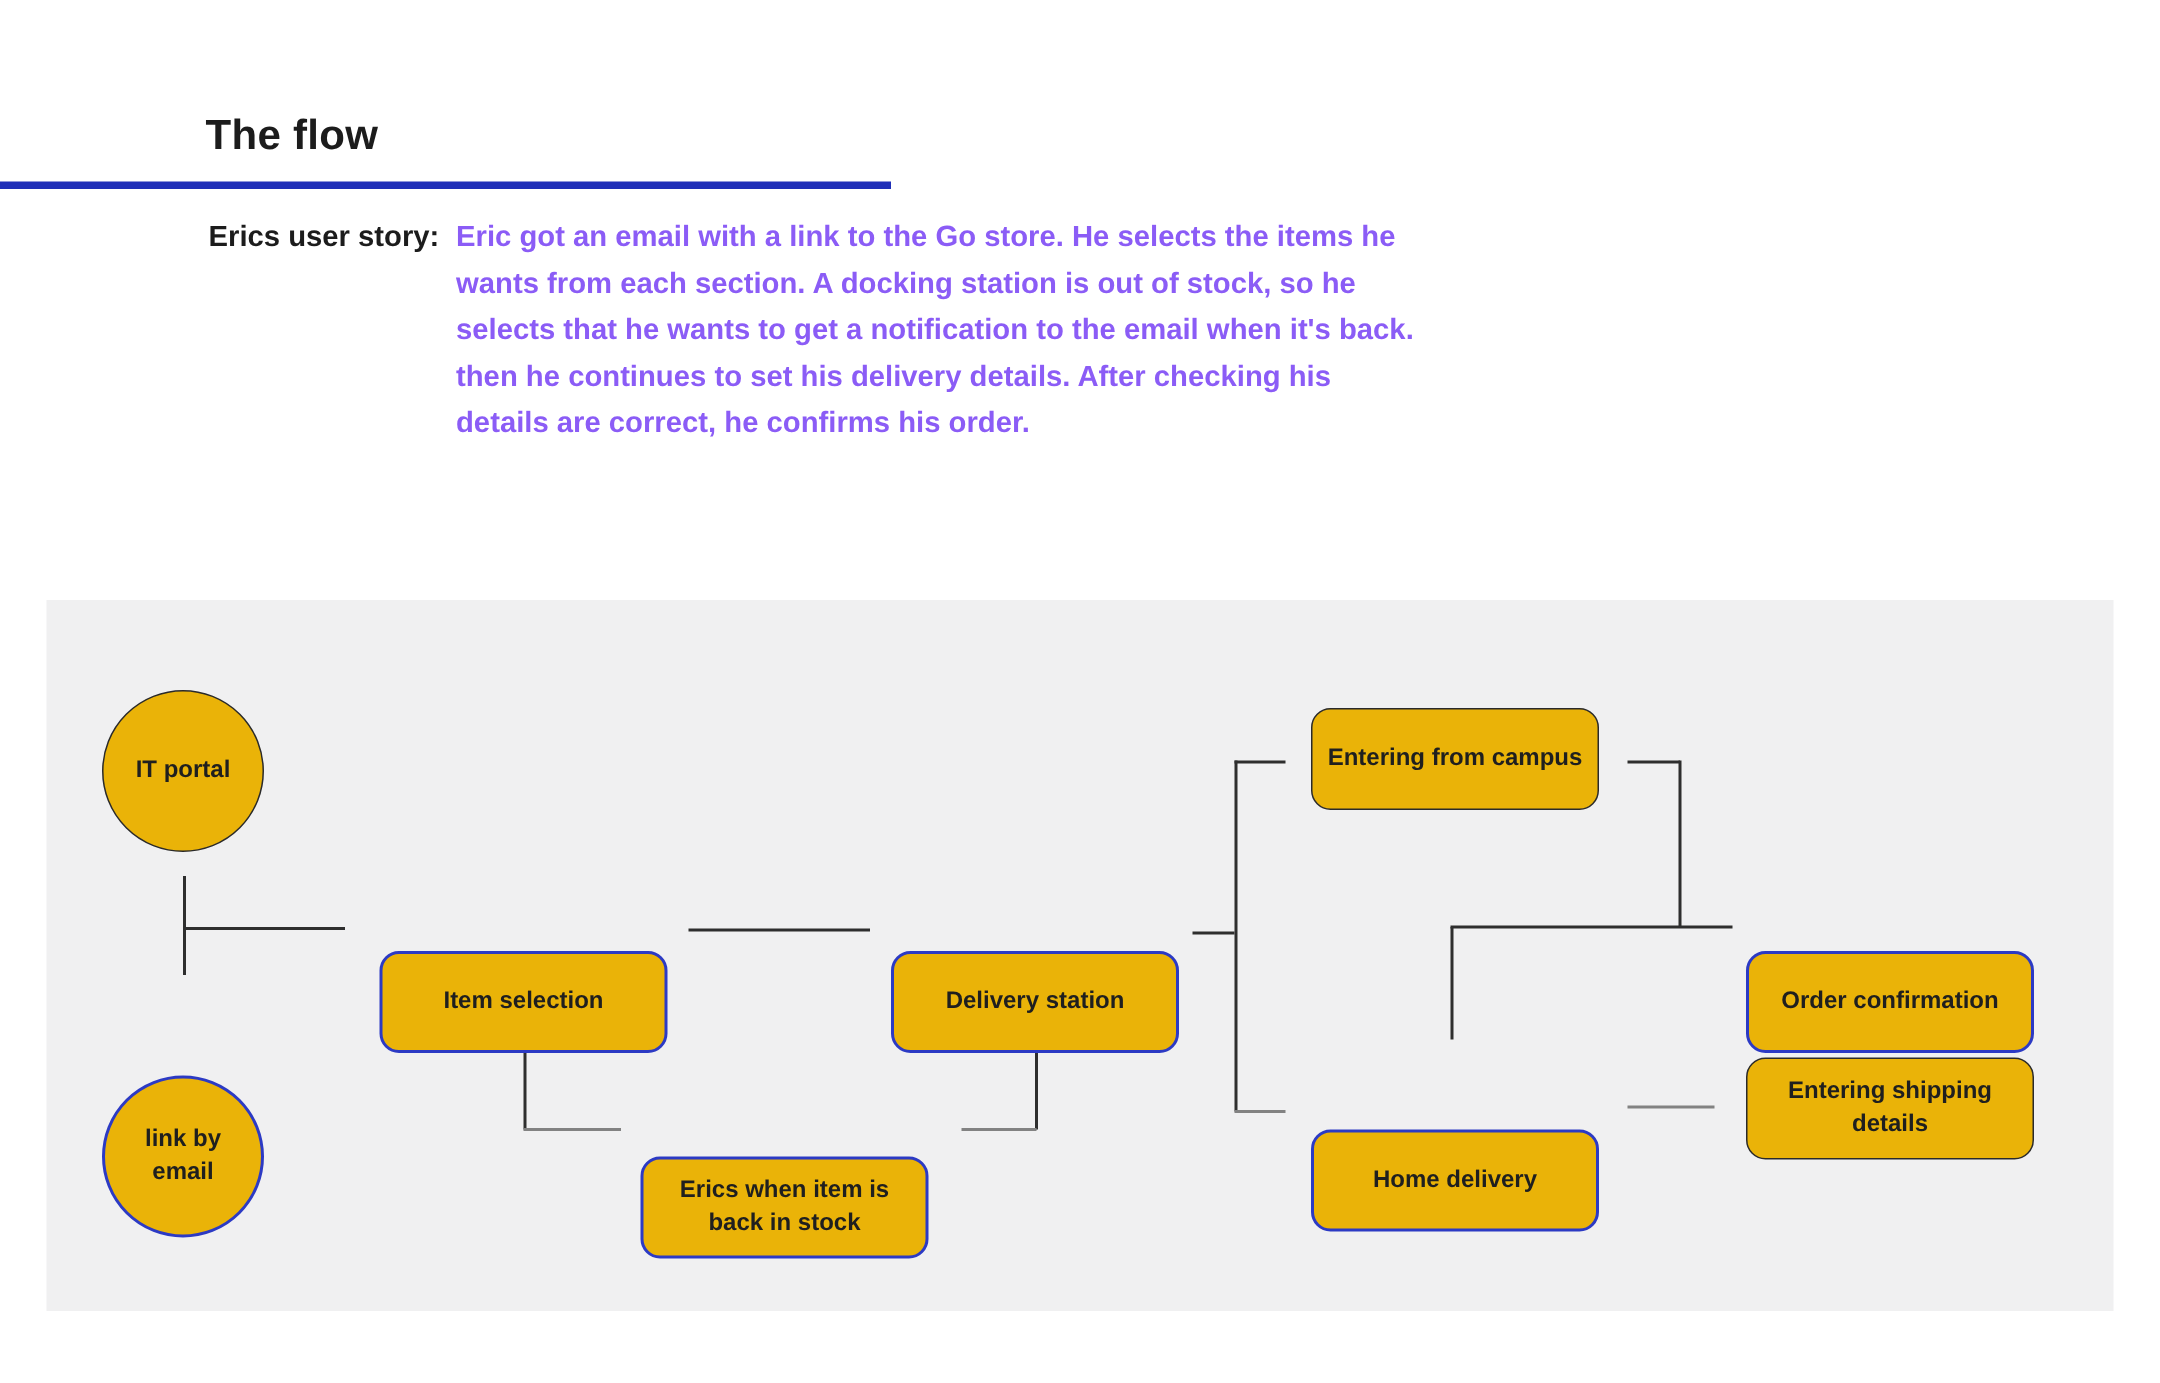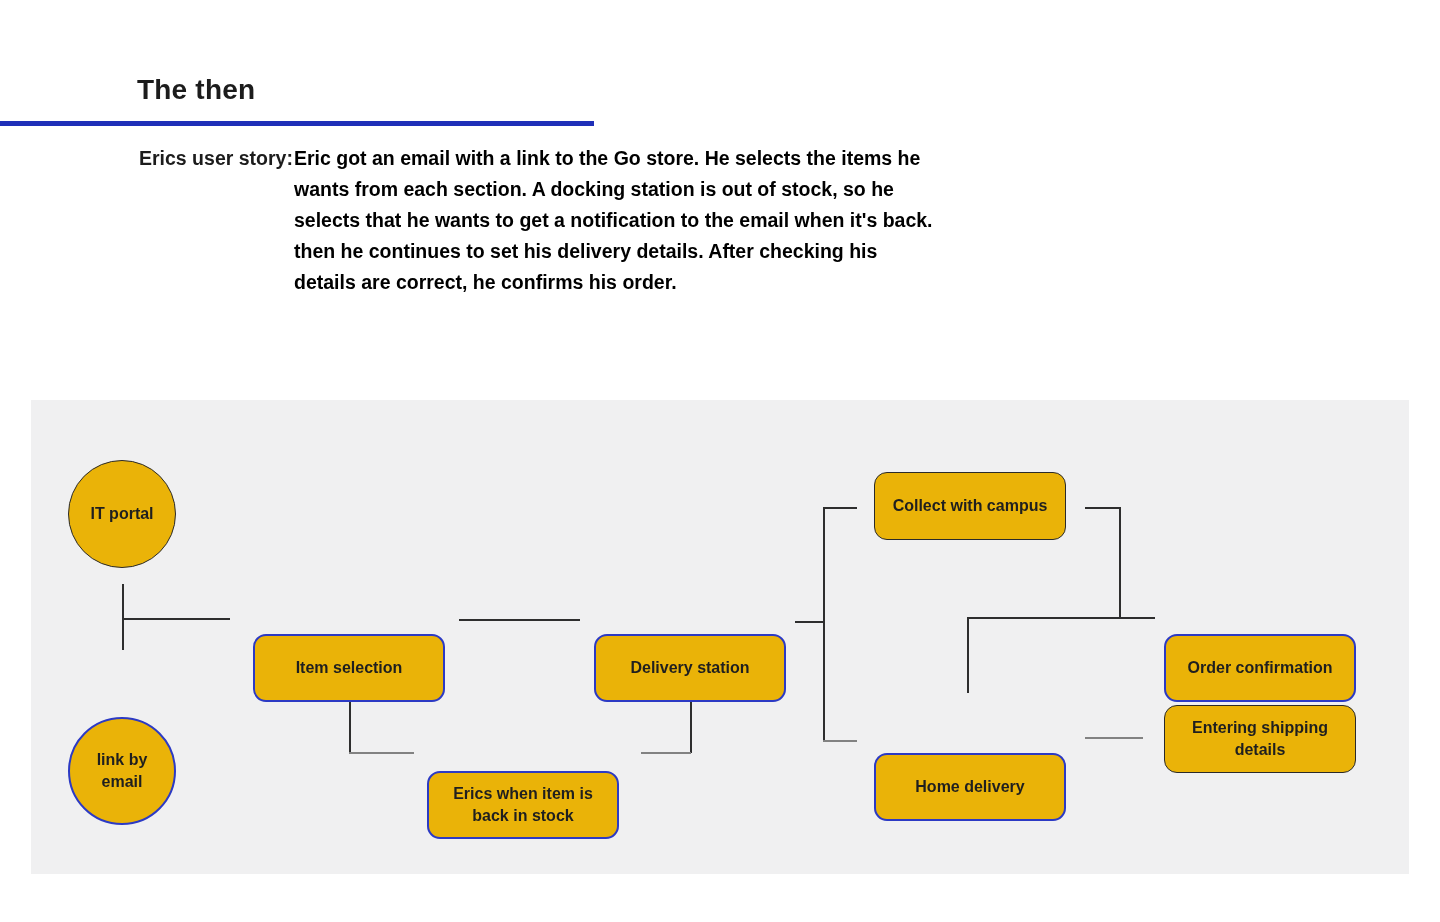--- a/index.html
+++ b/index.html
@@ -35,27 +35,27 @@
   .story-label {
     position: absolute;
     left: 139px;
     top: 143px;
     font-size: 19.5px;
     line-height: 31px;
     color: #1c1c1c;
   }
   .story-text {
     position: absolute;
-    left: 294px;
+    left: 304px;
     top: 143px;
     width: 720px;
     font-size: 19.5px;
     line-height: 31px;
     white-space: pre-line;
-    color: #000000;
+    color: #8b5cf6;
   }
 
   
   .panel {
     position: absolute;
     left: 31px;
     top: 400px;
     width: 1378px;
     height: 474px;
     background: #f0f0f1;
@@ -90,21 +90,21 @@
     position: absolute;
     background: #2e2e2e;
   }
   .line.h { height: 1.5px; }
   .line.v { width: 1.5px; }
   .line.gray { background: #828282; }
 </style>
 </head>
 <body>
 
-<h1 class="page-title">The then</h1>
+<h1 class="page-title">The flow</h1>
 <div class="title-rule"></div>
 
 <div class="story-label">Erics user story:</div>
 <div class="story-text">Eric got an email with a link to the Go store. He selects the items he
 wants from each section. A docking station is out of stock, so he
 selects that he wants to get a notification to the email when it's back.
 then he continues to set his delivery details. After checking his
 details are correct, he confirms his order.</div>
 
 <div class="panel">
@@ -132,21 +132,21 @@
   <div class="node circle stroke-blue" style="left:37px; top:269px;">link by
 email</div>
 
   <div class="node rect stroke-blue" style="left:222px; top:186px;">Item selection</div>
 
   <div class="node rect stroke-blue" style="left:563px; top:186px;">Delivery station</div>
 
   <div class="node rect stroke-blue" style="left:396px; top:323px;">Erics when item is
 back in stock</div>
 
-  <div class="node rect stroke-black" style="left:843px; top:72px;">Collect with campus</div>
+  <div class="node rect stroke-black" style="left:843px; top:72px;">Entering from campus</div>
 
   <div class="node rect stroke-blue" style="left:843px; top:305px;">Home delivery</div>
 
   <div class="node rect stroke-blue" style="left:1133px; top:186px;">Order confirmation</div>
 
   <div class="node rect stroke-black" style="left:1133px; top:305px;">Entering shipping
 details</div>
 
 </div>
 

